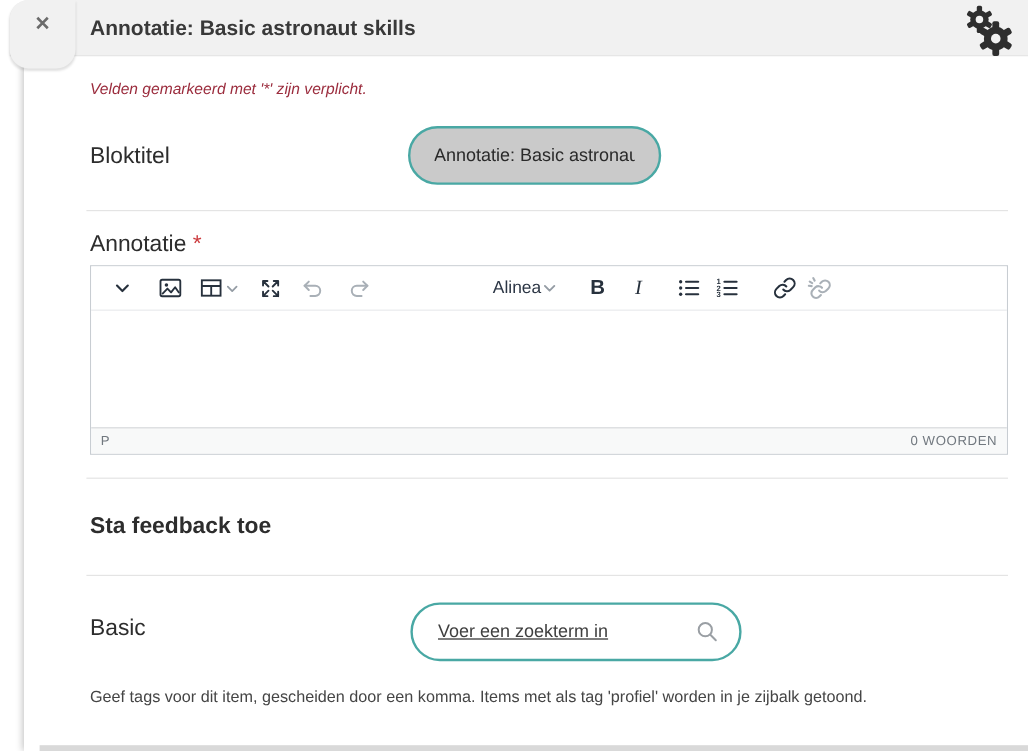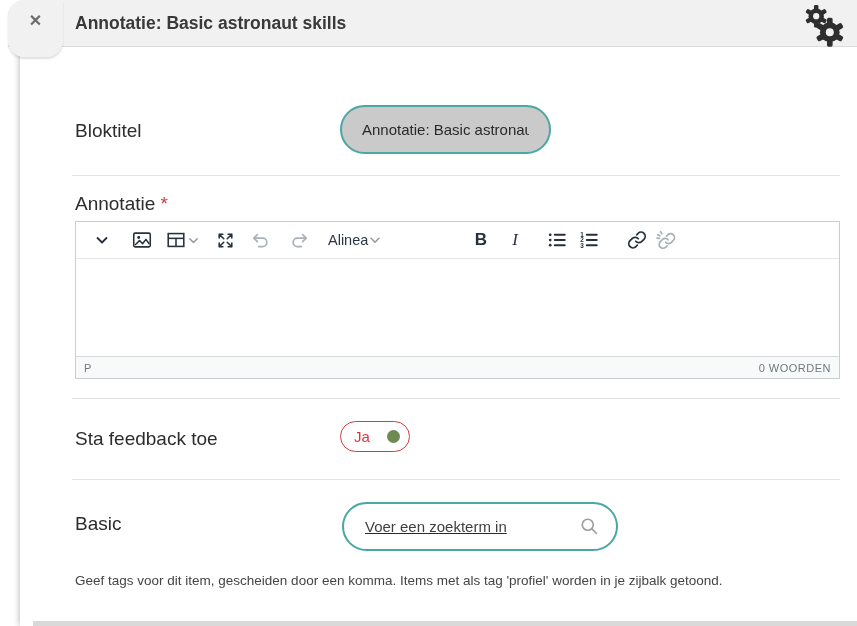--- a/index.html
+++ b/index.html
@@ -57,22 +57,22 @@
   }
   .tb-btn {
     width:26px; height:26px; display:flex; align-items:center; justify-content:center;
     cursor:pointer; border-radius:3px; flex:0 0 auto;
   }
   .tb-group { display:flex; align-items:center; cursor:pointer; flex:0 0 auto; }
   .ic-dark { color:#27313d; }
   .ic-gray { color:#a9b0b7; }
   .ic-chev { color:#949ca4; }
   .fmt-dropdown {
-    margin-left:16px; width:120px; display:flex; align-items:center;
-    justify-content:flex-start; cursor:pointer; flex:0 0 auto;
+    margin-left:33px; width:120px; display:flex; align-items:center;
+    justify-content:flex-end; cursor:pointer; flex:0 0 auto;
   }
   .fmt-label { font-size:14.5px; color:#2c3645; }
   .glyph-b { font-size:17px; font-weight:bold; color:#27313d; }
   .glyph-i { font-size:17px; font-style:italic; color:#27313d; font-family:"Liberation Serif", serif; }
   .editor-body { flex:1 1 auto; background:#fff; cursor:text; }
   .statusbar {
     height:22px; flex:0 0 22px; border-top:1px solid #d7dadd; background:#f8f9f9;
     display:flex; align-items:center; justify-content:space-between; padding:0 8px;
     font-size:11px; color:#71787f;
   }
@@ -130,20 +130,21 @@
           <circle r="1.9" fill="#f1f1f1"></circle>
         </g>
       </defs>
       <use href="#gear" transform="translate(8.6,6.6) scale(0.82)"></use>
       <use href="#gear" transform="translate(15.4,14.6) scale(1.05)"></use>
     </svg>
   </div>
 
   <div class="panel"></div>
 
+  <div class="required-note">Velden gemarkeerd met '*' zijn verplicht.</div>
 
   <div class="field-label" style="top:120px;">Bloktitel</div>
   <input class="bloktitel-input" type="text" value="Annotatie: Basic astronaut skills" style="">
 
   <div class="divider" style="top:175px;"></div>
 
   <div class="field-label" style="top:193px;">
     <span>Annotatie</span>
     <span class="asterisk">*</span>
   </div>
@@ -272,25 +273,21 @@
     </div>
     <div class="editor-body"></div>
     <div class="statusbar">
       <span>P</span>
       <span class="word-count">0 WOORDEN</span>
     </div>
   </div>
 
   <div class="divider" style="top:398px;"></div>
 
-  <div class="field-label" style="top:428px;">Sta feedback toe</div>
-  <div class="toggle">
-    <span class="toggle-label">Ja</span>
-    <span class="toggle-knob"></span>
-  </div>
+  <div class="field-label" style="top:428px;font-weight:bold;">Sta feedback toe</div>
 
   <div class="divider" style="top:479px;"></div>
 
   <div class="field-label" style="top:513px;">Basic</div>
   <div class="tags-pill">
     <input class="tags-input" type="text" placeholder="Voer een zoekterm in" style="">
     <svg width="21" height="21" viewBox="0 0 24 24">
       <circle cx="10" cy="10" r="6.3" fill="none" stroke="#9a9fa4" stroke-width="1.9"></circle>
       <line x1="14.8" y1="14.8" x2="20" y2="20" stroke="#9a9fa4" stroke-width="1.9" stroke-linecap="round"></line>
     </svg>

